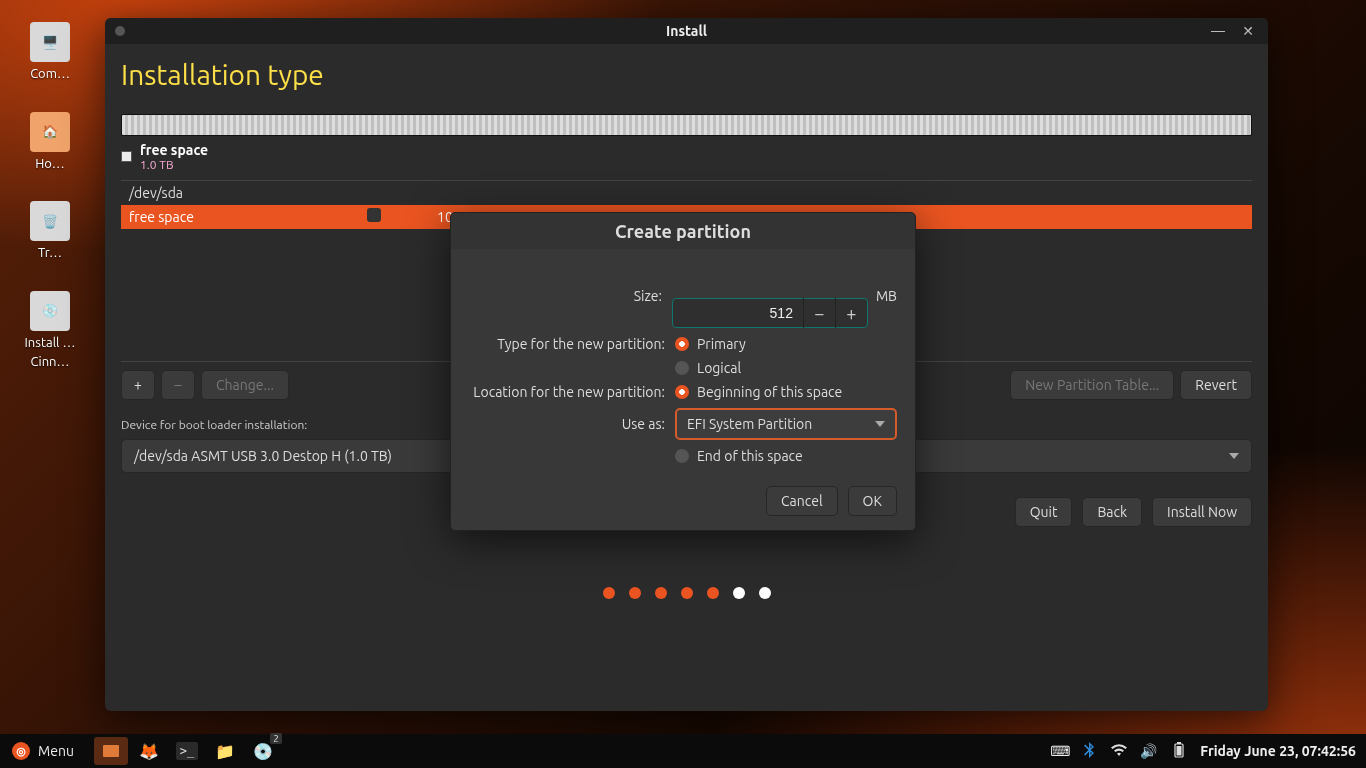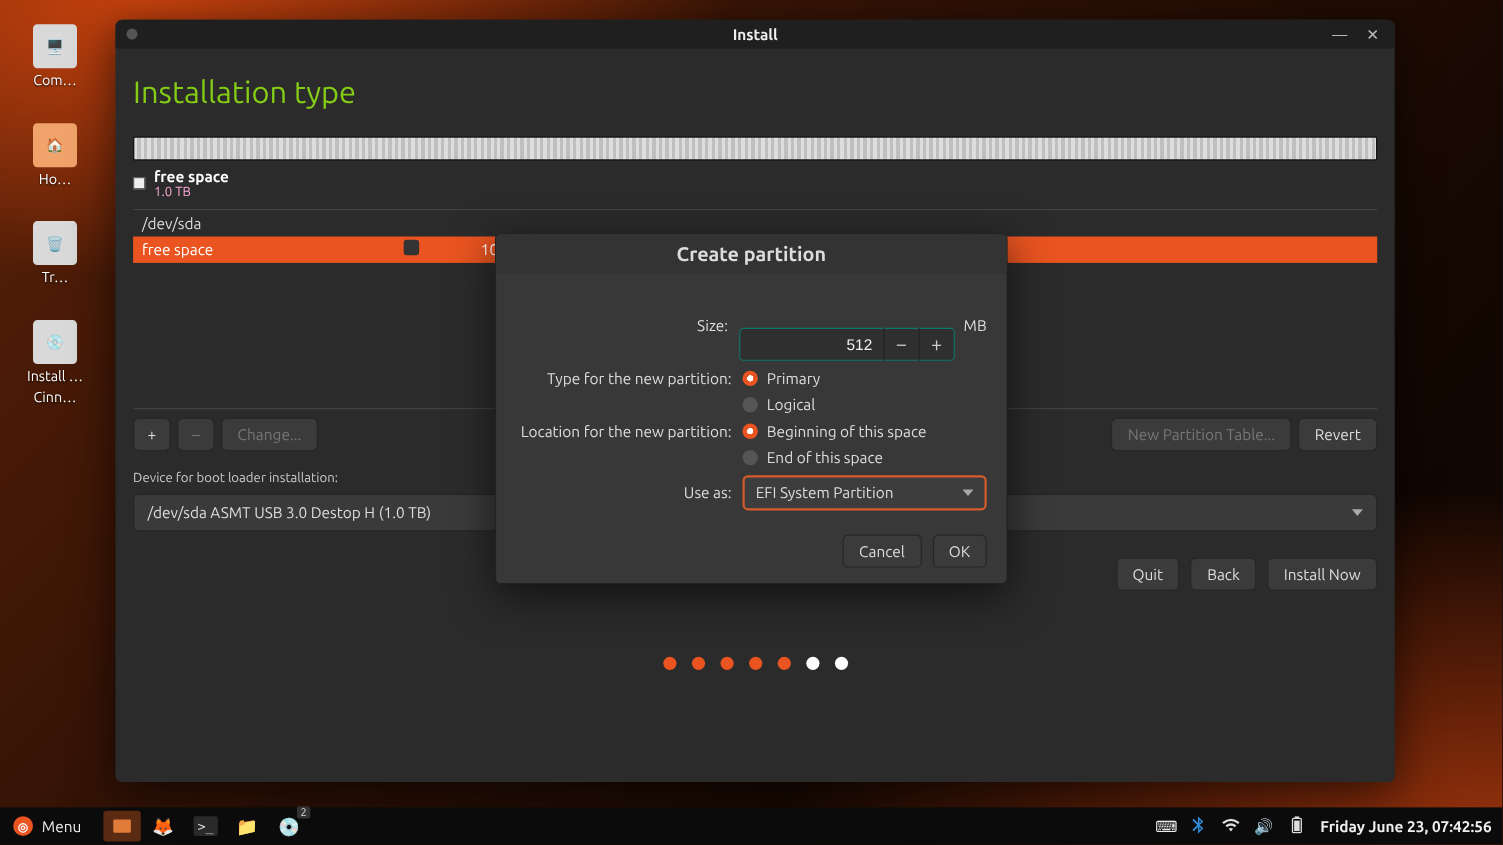--- a/index.html
+++ b/index.html
@@ -31,21 +31,21 @@
     height:26px; background:#1f1f1f; border-radius:6px 6px 0 0;
     display:flex; align-items:center; position:relative;
   }
   .titlebar .title { position:absolute; left:0; right:0; text-align:center; font-size:14px; font-weight:600; color:#eee; }
   .titlebar .tb-left { position:absolute; left:10px; display:flex; gap:6px; }
   .titlebar .tb-right { position:absolute; right:6px; display:flex; gap:2px; }
   .tb-dot { width:10px; height:10px; border-radius:50%; background:#555; }
   .tb-btn { width:28px; height:20px; display:flex; align-items:center; justify-content:center; color:#bbb; font-size:14px; cursor:pointer; }
 
   .content { flex:1; padding:14px 16px 10px 16px; position:relative; }
-  h1.page-title { font-size:28px; font-weight:400; color:#84cc16; margin:11px 0 24px 0; }
+  h1.page-title { font-size:28px; font-weight:400; color:#fde047; margin:1px 0 24px 0; }
 
   .part-bar {
     height:22px;
     background: repeating-linear-gradient(90deg,#ddd 0 3px,#bfbfbf 3px 6px);
     border:1px solid #111; border-radius:2px;
   }
   .part-caption { display:flex; align-items:center; gap:8px; margin-top:6px; }
   .part-caption .sw { width:11px; height:11px; background:#eee; border:1px solid #555; }
   .part-caption .name { font-weight:600; color:#fff; font-size:14px; }
   .part-caption .sz { font-size:12px; color:#f9a8d4; margin-left:0; }
@@ -268,35 +268,35 @@
     <div class="frow">
       <div class="flab">Location for the new partition:</div>
       <div class="fval">
         <label class="radio">
           <span class="rdisc on"></span>
           <span>Beginning of this space</span>
         </label>
       </div>
     </div>
     <div class="frow">
+      <div class="flab">Use as:</div>
+      <div class="fval">
+        <div class="combo">
+          <span>EFI System Partition</span>
+          <span class="chev"></span>
+        </div>
+      </div>
+    </div>
+    <div class="frow">
       <div class="flab"></div>
       <div class="fval">
         <label class="radio">
           <span class="rdisc"></span>
           <span>End of this space</span>
         </label>
-      </div>
-    </div>
-    <div class="frow">
-      <div class="flab">Use as:</div>
-      <div class="fval">
-        <div class="combo">
-          <span>EFI System Partition</span>
-          <span class="chev"></span>
-        </div>
       </div>
     </div>
   </div>
   <div class="mactions">
     <div class="btn">Cancel</div>
     <div class="btn">OK</div>
   </div>
 </div>
 
 <div class="taskbar">

